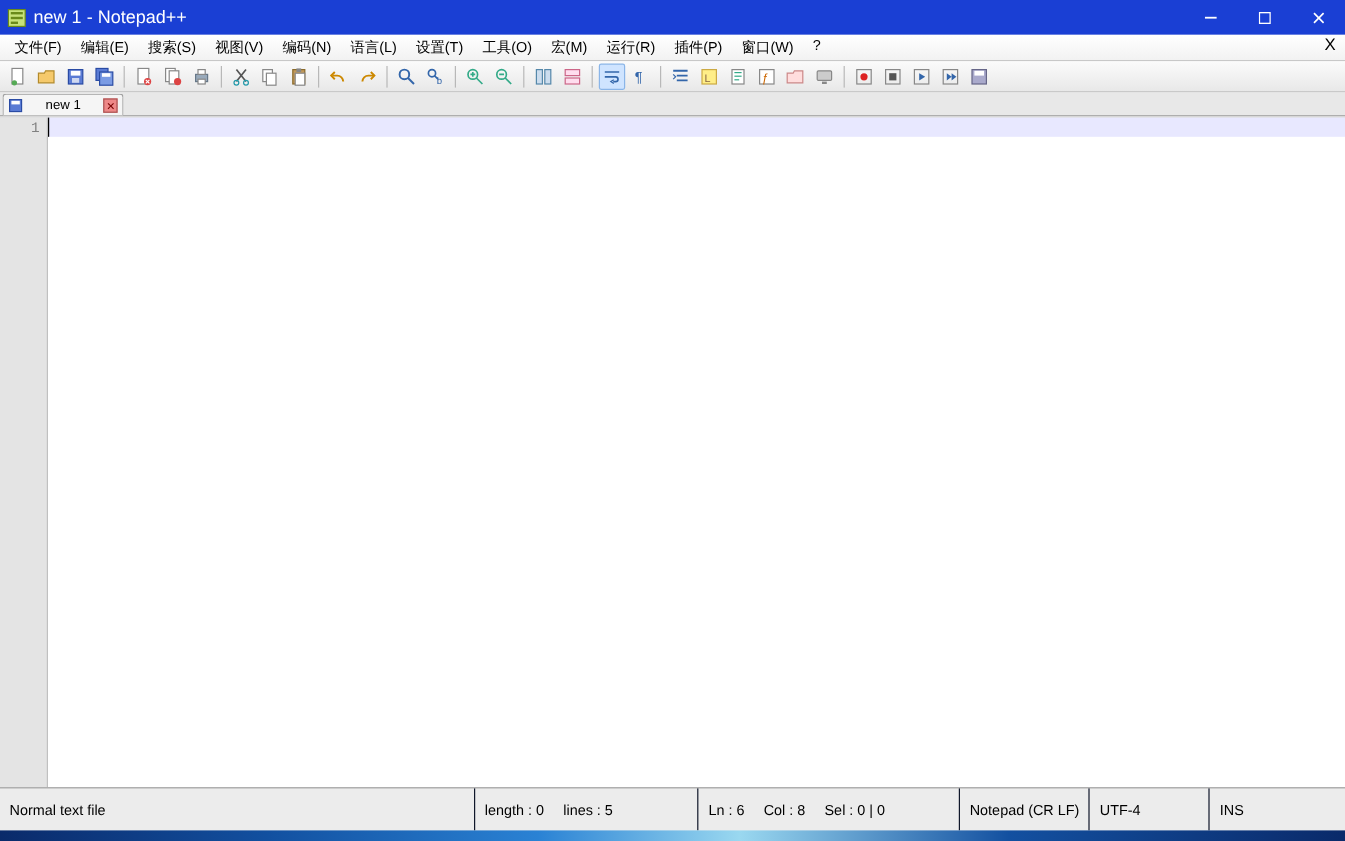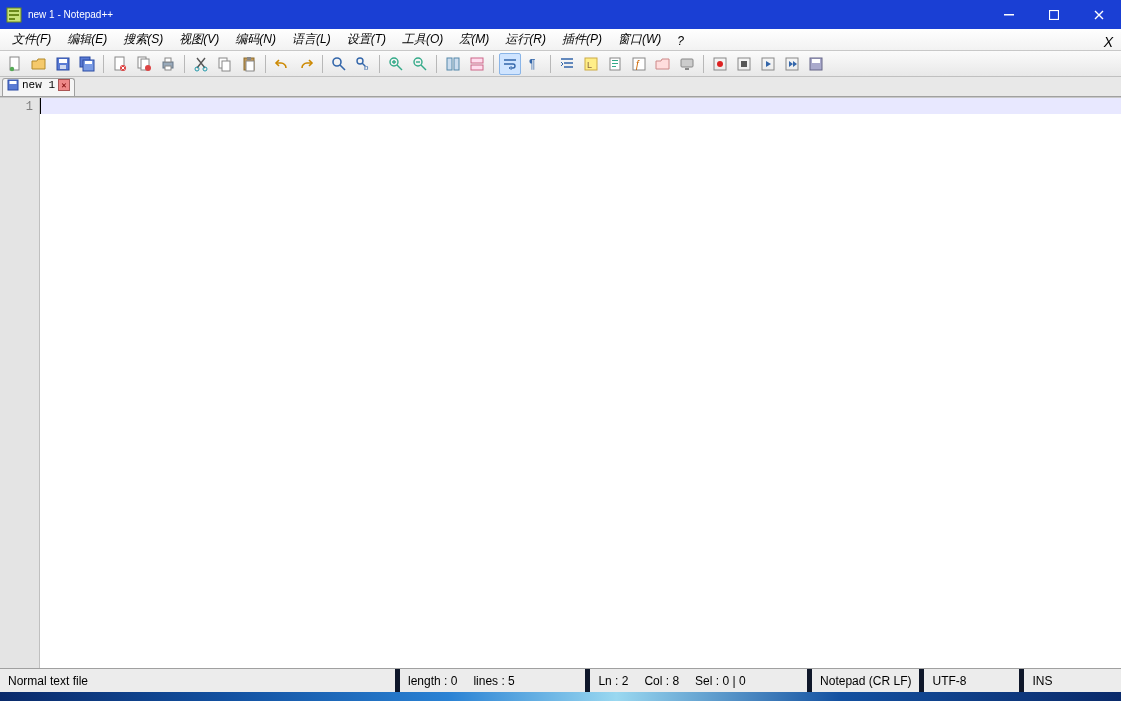--- a/index.html
+++ b/index.html
@@ -20,38 +20,37 @@
   color: #fff;
   display: flex;
   align-items: center;
   padding-left: 6px;
 }
 .titlebar .app-icon {
   width: 16px; height: 16px;
   margin-right: 6px;
   display: inline-flex; align-items: center; justify-content: center;
 }
-.titlebar .title-text { font-size: 10px; }
+.titlebar .title-text { font-size: 15px; }
 .titlebar .win-controls { margin-left: auto; display: flex; }
 .win-btn {
   width: 45px; height: 29px;
   display: inline-flex; align-items: center; justify-content: center;
   color: #fff; font-size: 14px;
 }
 
 
 .menubar {
   height: 22px;
   background: linear-gradient(#ffffff,#f2f2f2);
   border-bottom: 1px solid #c8c8c8;
   display: flex;
-  align-items: flex-end;
+  align-items: flex-start;
   padding-left: 4px;
   font-size: 12px;
-  font-style: italic;
 }
 .menu-item { padding: 2px 8px; cursor: default; }
 .menubar .close-x { margin-left: auto; padding: 0 8px; font-size: 14px; }
 
 
 .toolbar {
   height: 26px;
   background: linear-gradient(#fbfbfb,#e8e8e8);
   border-bottom: 1px solid #c0c0c0;
   display: flex; align-items: center;
@@ -69,29 +68,29 @@
 
 
 .tabbar {
   height: 20px;
   background: #e8e8e8;
   border-bottom: 1px solid #a0a0a0;
   display: flex; align-items: flex-end;
   padding-left: 2px;
 }
 .tab {
-  display: inline-flex; align-items: flex-start;
+  display: inline-flex; align-items: center;
   height: 18px;
   background: #f5f5f5;
   border: 1px solid #a0a0a0; border-bottom: none;
   border-radius: 3px 3px 0 0;
   padding: 0 4px;
-  font-family: Liberation Mono, monospace;
+  font-family: Liberation Sans, sans-serif;
   font-size: 11px;
-  gap: 3px;
+  gap: 19px;
 }
 .tab .tab-icon { width: 12px; height: 12px; }
 .tab .tab-close {
   width: 12px; height: 12px;
   background: #e88;
   color: #700;
   font-size: 9px; line-height: 12px; text-align: center;
   border: 1px solid #a55;
 }
 
@@ -123,29 +122,29 @@
   position: absolute; left: 0; top: 0; right: 0; height: 16px;
   background: #e8e8ff;
 }
 .caret-line {
   position: absolute; left: 0; top: 0; height: 16px; width: 1px;
   background: #000;
 }
 
 
 .statusbar {
-  height: 24px;
+  height: 36px;
   background: #ececec;
   border-top: 1px solid #a0a0a0;
   display: flex; align-items: center;
   font-size: 12px;
 }
 .status-cell {
   padding: 0 8px;
-  border-left: 5px solid #0f172a;
+  border-left: 1px solid #0f172a;
   height: 100%;
   display: inline-flex; align-items: center;
 }
 .status-cell:first-child { border-left: none; }
 
 
 .taskbar-fragment {
   height: 9px;
   background: linear-gradient(90deg,#0a2a6a 0%, #1250a0 20%, #2a82d4 40%, #9ad8f0 55%, #1350a0 75%, #0a2a6a 100%);
 }
@@ -427,21 +426,21 @@
   <div class="editor">
     <div class="line1-highlight"></div>
     <div class="caret-line"></div>
   </div>
 </div>
 
 <div class="statusbar">
   <span class="status-cell" style="width:395px">Normal text file</span>
   <span class="status-cell">length : 0</span>
   <span class="status-cell" style="border-left:none;width:120px">lines : 5</span>
-  <span class="status-cell">Ln : 2</span>
+  <span class="status-cell">Ln : 6</span>
   <span class="status-cell" style="border-left:none">Col : 8</span>
   <span class="status-cell" style="border-left:none;width:120px">Sel : 0 | 0</span>
   <span class="status-cell">Notepad (CR LF)</span>
-  <span class="status-cell" style="width:100px">UTF-8</span>
+  <span class="status-cell" style="width:100px">UTF-4</span>
   <span class="status-cell" style="width:50px">INS</span>
 </div>
 
 <div class="taskbar-fragment"></div>
 
 </body></html>

